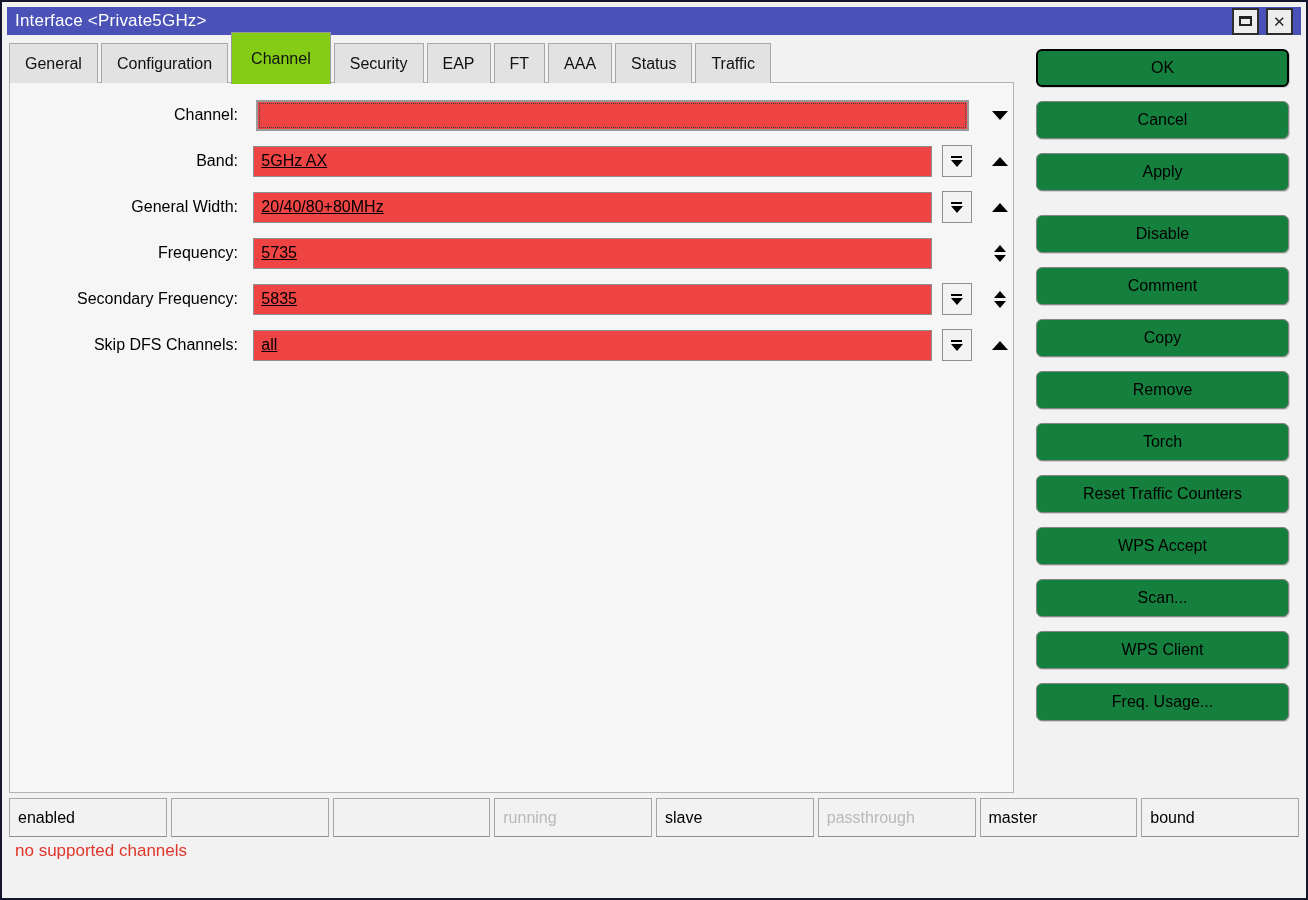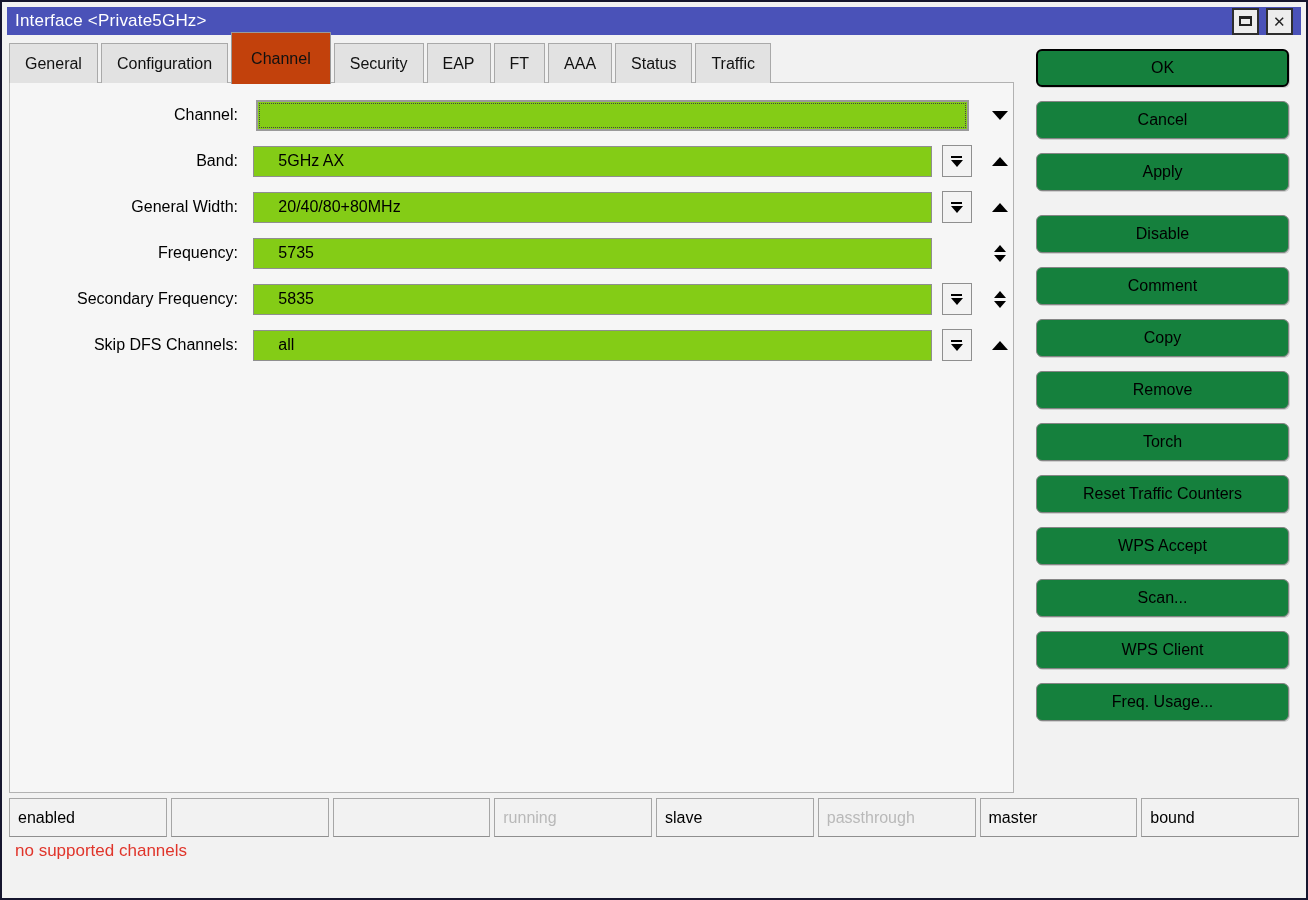--- a/index.html
+++ b/index.html
@@ -29,34 +29,34 @@
   
   .content { position:relative; height:848px; }
   
   .tabbar { display:flex; align-items:flex-end; height:48px; padding-left:2px; position:relative; z-index:2; }
   .tab {
     height:40px; background:#e2e2e2; border:1px solid #a9a9a9; border-bottom:none;
     display:flex; align-items:center; padding:0 15px; margin-right:3px;
     font-size:16px; color:#111; cursor:pointer; white-space:nowrap;
   }
   .tab.active {
-    height:52px; background:#c2410c; border:1px solid #9a9a9a; border-bottom:none;
+    height:52px; background:#84cc16; border:1px solid #9a9a9a; border-bottom:none;
     margin-bottom:-1px; padding:0 19px;
   }
   
   .panel {
     width:1005px; height:711px; margin-left:2px; margin-top:-1px;
     border:1px solid #b2b2b2; background:#f6f6f6;
     padding-top:16px; position:relative; z-index:1;
   }
   .form-row { display:flex; align-items:center; height:32px; margin-bottom:14px;justify-content:space-between; }
   .form-label { width:238px; text-align:right; padding-right:10px; font-size:16px; color:#000; white-space:nowrap; }
   .field {
-    width:679px; height:31px; background:#84cc16; border:1px solid #8f8f8f;
-    font-size:16px; font-family:inherit; color:#000; padding:0 24px; outline:none;
+    width:679px; height:31px; background:#ef4444; border:1px solid #8f8f8f;
+    font-size:16px; font-family:inherit; color:#000; padding:0 7px; outline:none;text-decoration:underline;
   }
   .field.wide { width:713px; border-width:2px; border-color:#9a9a9a; outline:1px dotted #444; outline-offset:-4px; }
   .btn-slot { width:30px; height:32px; margin-left:4px; display:flex; align-items:center; justify-content:center; }
   .drop-btn {
     width:30px; height:32px; border:1px solid #8f8f8f; background:#f3f3f3;
     display:flex; flex-direction:column; align-items:center; justify-content:center; cursor:pointer;
   }
   .drop-bar { width:11px; height:2px; background:#000; margin-bottom:2px; }
   .arrow-slot { width:26px; margin-left:10px; display:flex; flex-direction:column; align-items:center; justify-content:center; gap:3px; }
   .tri-down-big { width:0; height:0; border-left:8px solid transparent; border-right:8px solid transparent; border-top:9px solid #000; }

